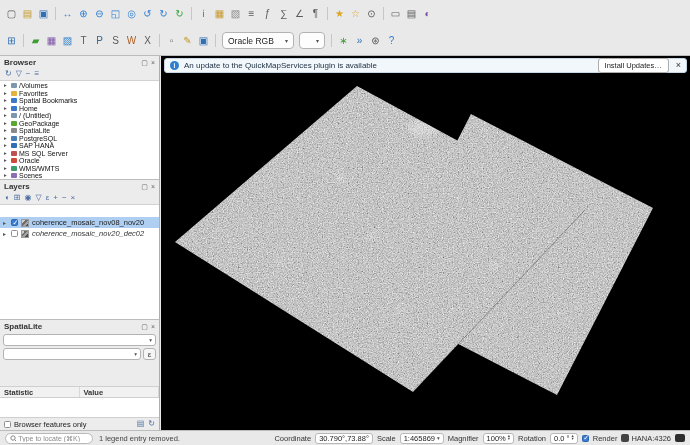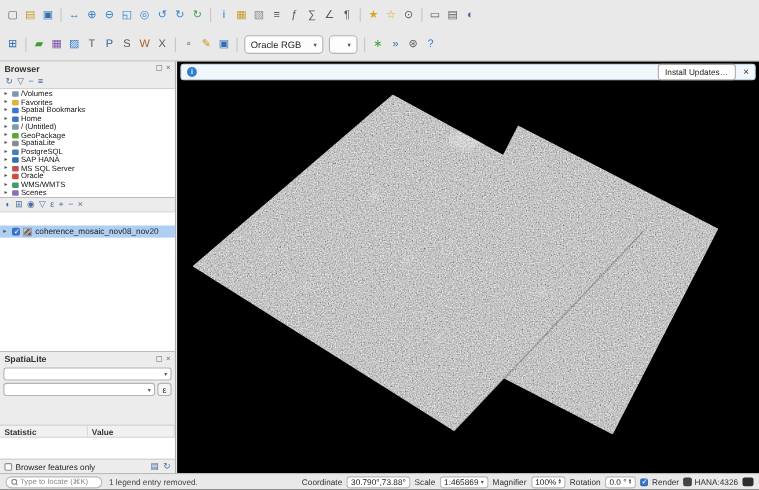--- a/index.html
+++ b/index.html
@@ -380,38 +380,52 @@
 
         <div class="tree-item">
           <span class="expander">▸</span>
           <span class="chip" style="background: rgb(138, 111, 181);"></span>
           <span class="tree-label">Scenes</span>
         </div>
       </div>
   </div>
 
   <div class="panel" id="layers-panel">
+    <div class="panel-title-row">
+      <span class="panel-title">Layers</span>
+      <span class="panel-hicons">
+
+      <span class="ph-icon"><span>▢</span></span>
+          <span class="ph-icon"><span>×</span></span>
+        </span>
+    </div>
     <div class="panel-toolbar">
 
     <span class="pt-icon"><span>◐</span></span>
         <span class="pt-icon"><span>⊞</span></span>
         <span class="pt-icon"><span>◉</span></span>
         <span class="pt-icon"><span>▽</span></span>
         <span class="pt-icon"><span>ε</span></span>
         <span class="pt-icon"><span>+</span></span>
         <span class="pt-icon"><span>−</span></span>
         <span class="pt-icon"><span>×</span></span>
       </div>
     <div class="layers-list">
       <div class="layer-row selected">
         <span class="expander">▸</span>
         <span class="cb checked"></span>
         <span class="raster-chip"></span>
         <span class="layer-label">coherence_mosaic_nov08_nov20</span>
       </div>
+      <div class="layer-row italic">
+        <span class="expander">▸</span>
+        <span class="cb"></span>
+        <span class="raster-chip"></span>
+        <span class="layer-label">coherence_mosaic_nov20_dec02</span>
+      </div>
     </div>
   </div>
 
   <div class="panel" id="stats-panel">
     <div class="panel-title-row">
       <span class="panel-title">SpatiaLite</span>
       <span class="panel-hicons">
 
       <span class="ph-icon"><span>▢</span></span>
           <span class="ph-icon"><span>×</span></span>
@@ -443,20 +457,21 @@
       <span class="sf-icon"><span>▤</span></span>
           <span class="sf-icon"><span>↻</span></span>
         </span>
     </div>
   </div>
 </div>
 
 <div class="map">
   <div class="notif">
     <span class="notif-info">i</span>
+    <span class="notif-text">An update to the QuickMapServices plugin is available</span>
     <span class="notif-btn">Install Updates…</span>
     <span class="notif-close">×</span>
   </div>
   <svg class="map-svg" viewBox="0 0 529 374" preserveAspectRatio="none">
     <defs>
       <filter id="sar" x="0" y="0" width="100%" height="100%">
         <feTurbulence type="fractalNoise" baseFrequency="0.8" numOctaves="2" seed="7"></feTurbulence>
         <feColorMatrix type="matrix" values="0.5 0.5 0.5 0 -0.2  0.5 0.5 0.5 0 -0.2  0.5 0.5 0.5 0 -0.2  0 0 0 0 1"></feColorMatrix>
       </filter>
       <filter id="soft">

